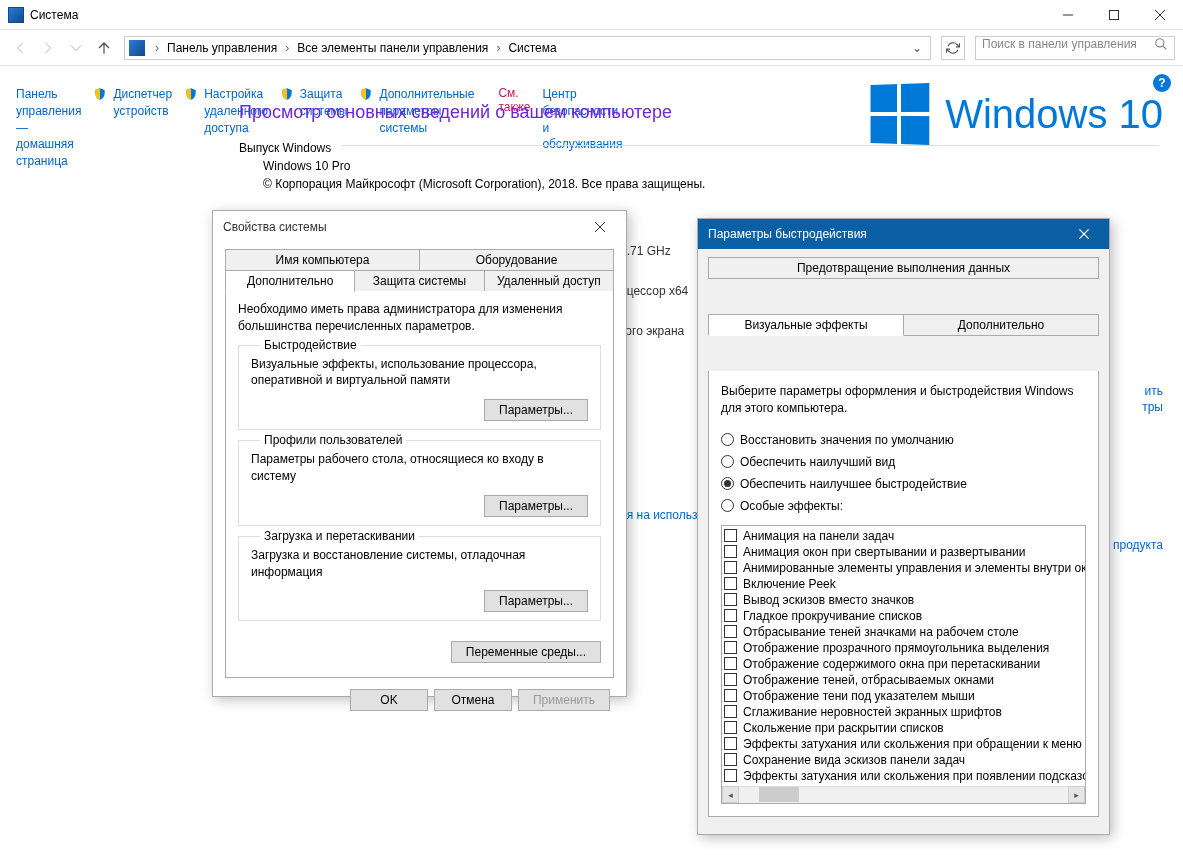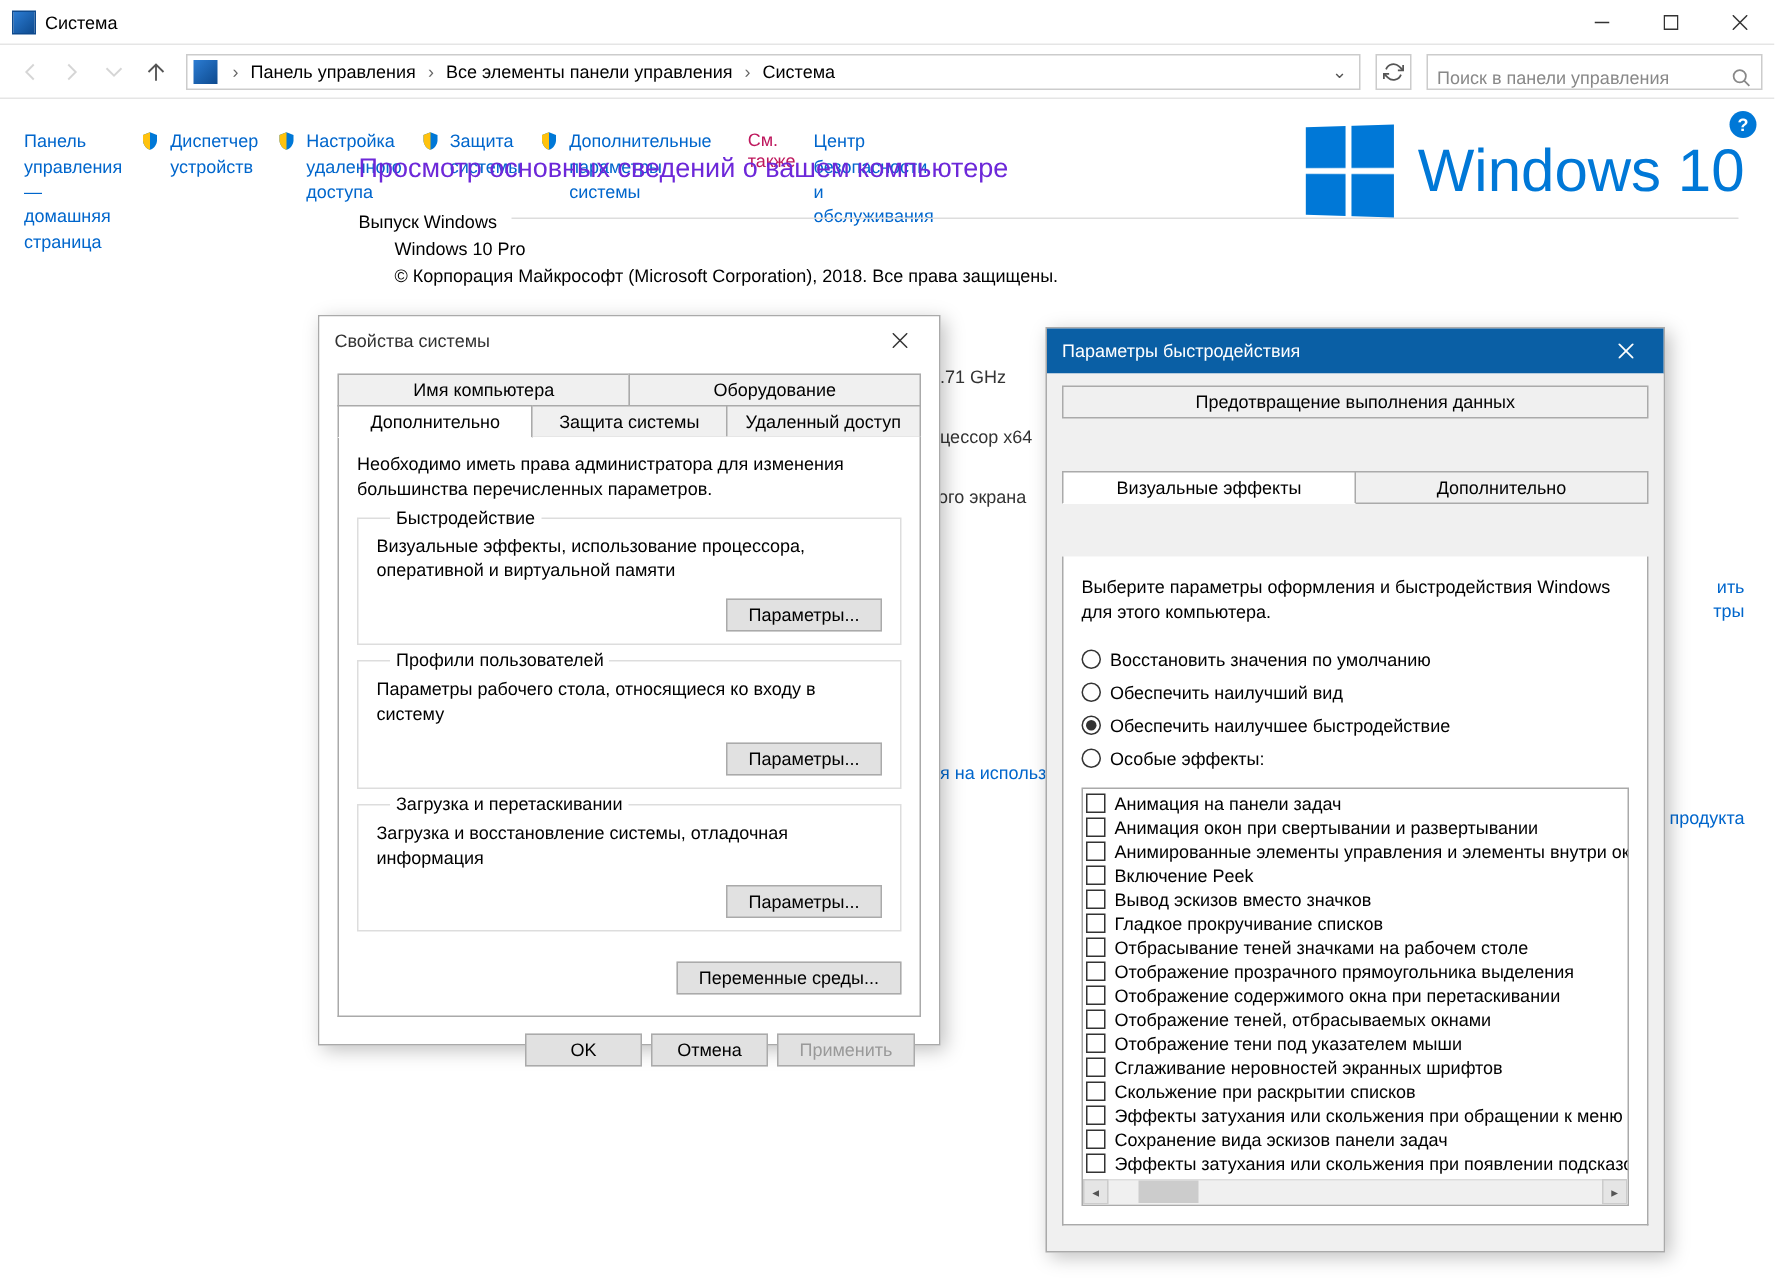--- a/index.html
+++ b/index.html
@@ -17,21 +17,21 @@
   .navbar { height: 36px; display:flex; align-items:center; padding:0 8px; gap:4px; border-bottom:1px solid #e5e5e5;}
   .nav-arrow { width:24px; height:24px; display:flex; align-items:center; justify-content:center; color:#999;}
   .nav-arrow svg{width:20px;height:20px;}
   .nav-arrow.disabled{opacity:0.4;}
   .breadcrumb-box { flex:1; height:24px; border:1px solid #ccc; display:flex; align-items:center; padding:0 4px; gap:2px; margin:0 4px;}
   .breadcrumb-box .bc-icon{width:16px;height:16px;background:linear-gradient(135deg,#2b7cd3,#0e4a8e);display:inline-block;margin-right:4px;}
   .bc-sep{color:#666; padding:0 4px;}
   .bc-item{padding:0 2px;}
   .bc-drop{width:18px;display:flex;align-items:center;justify-content:center;color:#555;}
   .refresh-btn{width:24px;height:24px;border:1px solid #ccc;display:flex;align-items:center;justify-content:center;margin-left:2px;}
-  .search-box{width:224px;height:24px;border:1px solid #ccc;display:flex;align-items:flex-end;padding:0 6px;color:#888;margin-left:6px;}
+  .search-box{width:200px;height:24px;border:1px solid #ccc;display:flex;align-items:flex-start;padding:0 6px;color:#888;margin-left:6px;}
   .search-box span{flex:1;}
   
   
   .body { display:flex; height: calc(855px - 66px); }
   .sidebar { width:215px; padding:20px 16px; display:flex; flex-direction:row; gap:12px;}
   .sidebar a { color:#0066cc; text-decoration:none; display:block; line-height:1.4;}
   .sidebar-item { display:flex; align-items:flex-start; gap:6px;}
   .shield-icon { width:14px;height:14px;flex:0 0 14px;margin-top:1px;}
   .shield-icon svg{width:14px;height:14px;}
   .sidebar-spacer{flex:1;}

